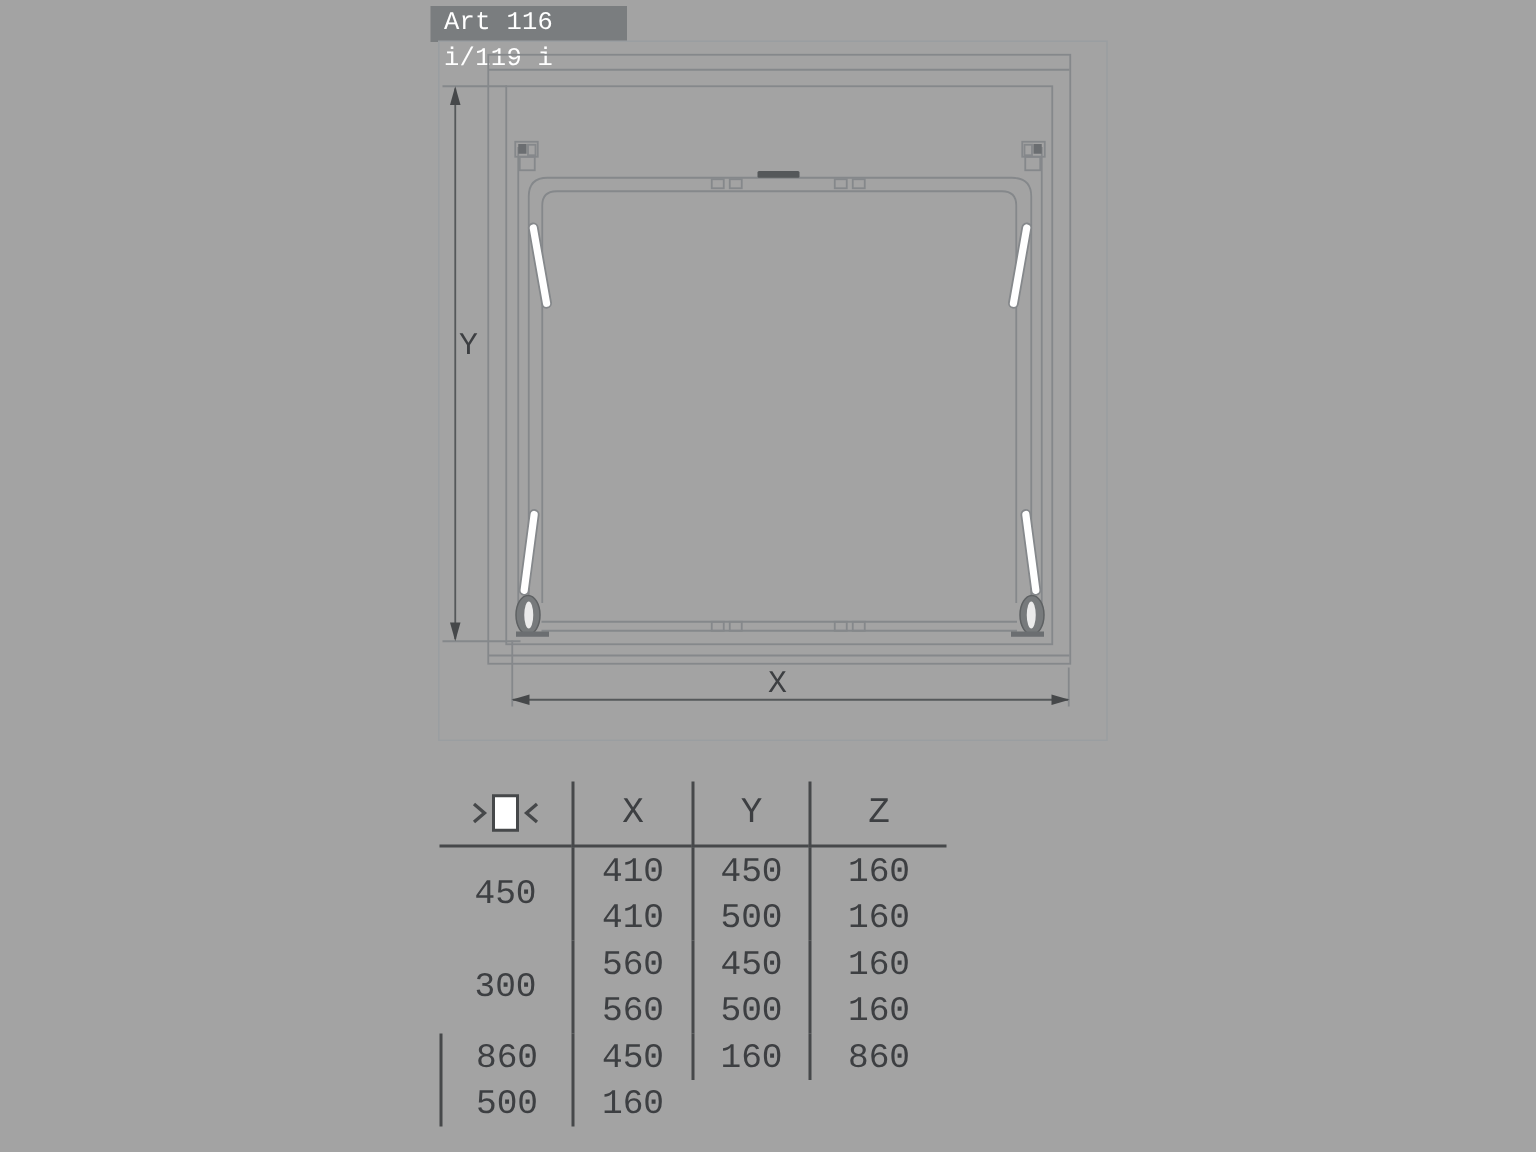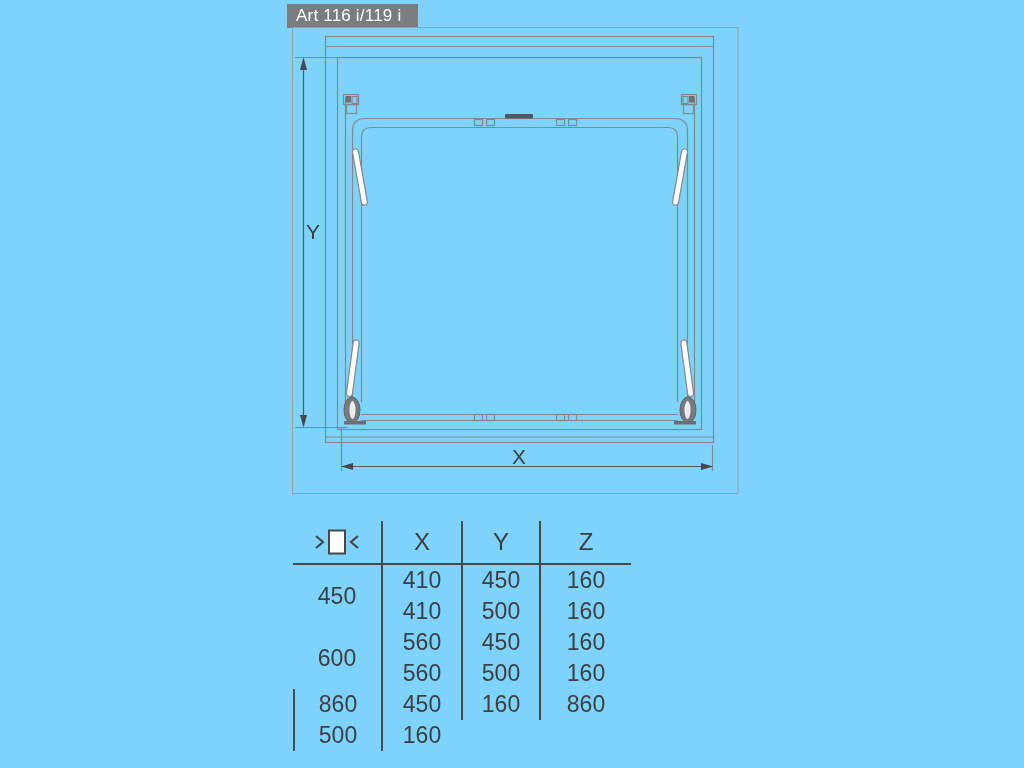--- a/index.html
+++ b/index.html
@@ -1,18 +1,18 @@
 <!DOCTYPE html>
 <html><head>
 <meta charset="utf-8">
 <style>
   html,body{margin:0;padding:0;background:#ffffff;}
   .stage{
-    position:relative;width:1024px;height:768px;background:#7dd3fc;overflow:hidden;
-    font-family:Liberation Sans, sans-serif;color:#3d3f42;
+    position:relative;width:1024px;height:768px;background:#a3a3a3;overflow:hidden;
+    font-family:Liberation Mono, monospace;color:#3d3f42;
   }
   
   .title-tab{
     position:absolute;left:287px;top:4px;width:131px;height:24px;
     background:#7a7d7f;color:#ffffff;font-size:17px;line-height:24px;
     padding-left:9px;box-sizing:border-box;letter-spacing:.2px;
   }
   
   .drawing{position:absolute;left:280px;top:0;}
   .dim-label{position:absolute;font-size:21px;color:#3d3f42;}
@@ -133,21 +133,21 @@
     <div class="th vline">Z</div>
 
     <div class="group">450</div>
     <div class="vline">410</div>
     <div class="vline">450</div>
     <div class="vline">160</div>
     <div class="vline">410</div>
     <div class="vline">500</div>
     <div class="vline">160</div>
 
-    <div class="group">600</div>
+    <div class="group">300</div>
     <div class="vline">560</div>
     <div class="vline">450</div>
     <div class="vline">160</div>
     <div class="vline">560</div>
     <div class="vline">500</div>
     <div class="vline">160</div>
 
     <div class="vline">860</div>
     <div class="vline">450</div>
     <div class="vline">160</div>

